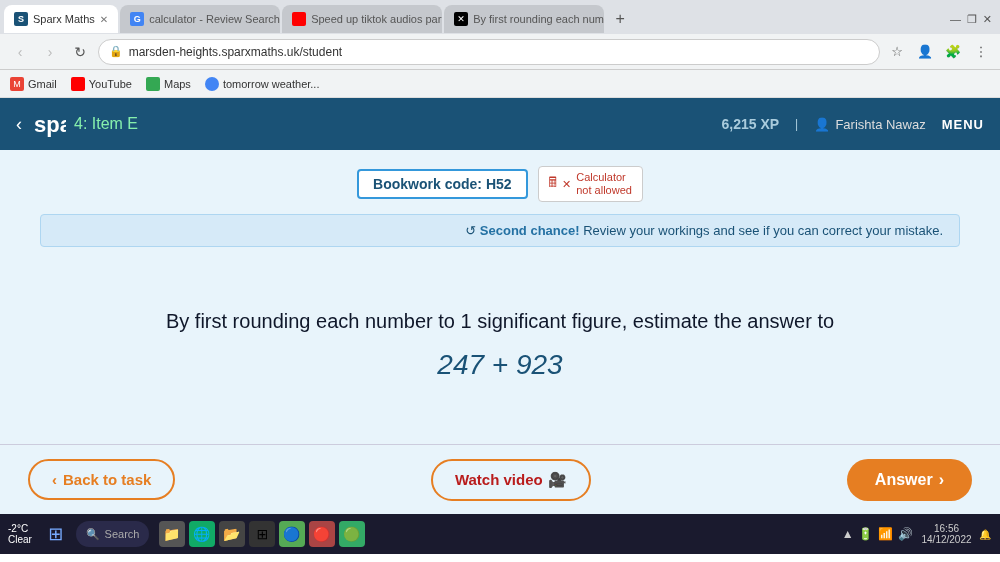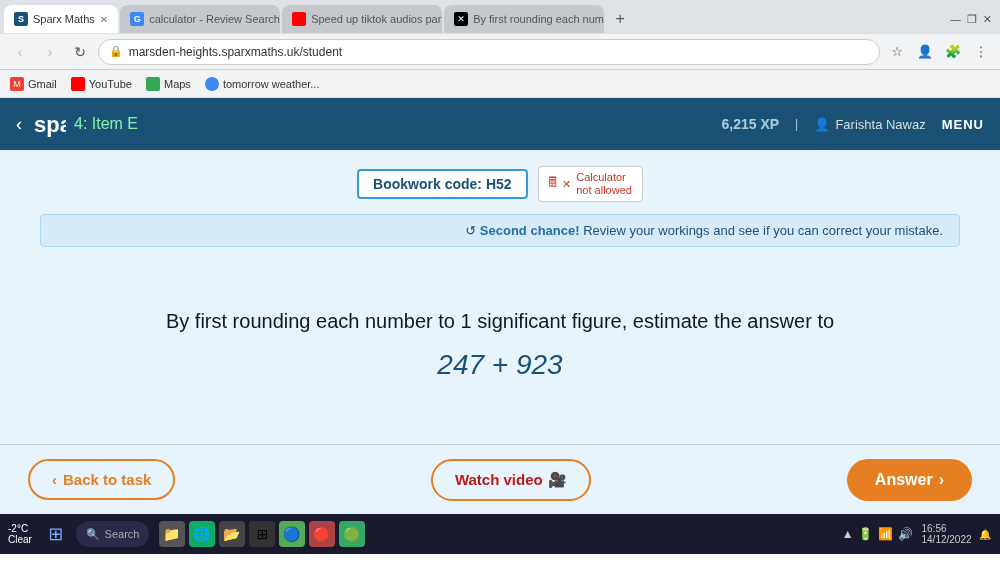--- a/index.html
+++ b/index.html
@@ -367,21 +367,21 @@
     }
     .taskbar-right {
       margin-left: auto;
       display: flex;
       align-items: center;
       gap: 8px;
       color: #ccc;
       font-size: 10px;
     }
     .taskbar-time {
-      text-align: left;
+      text-align: center;
     }
     .taskbar-sys-icons {
       display: flex;
       gap: 5px;
       align-items: center;
       font-size: 12px;
     }
 
     
     .favicon-sparx { background: #1a5276; color: #fff; font-size: 9px; font-weight: bold; display:flex;align-items:center;justify-content:center; }

